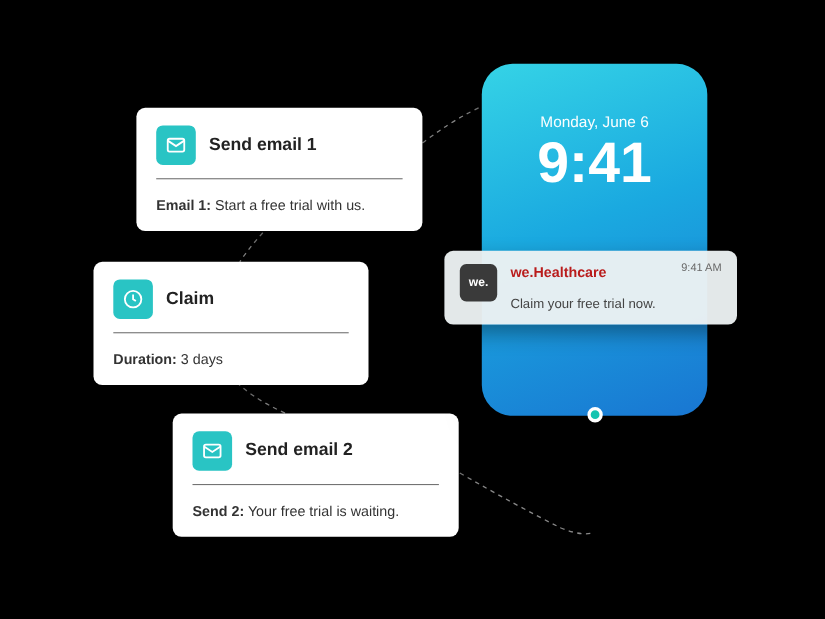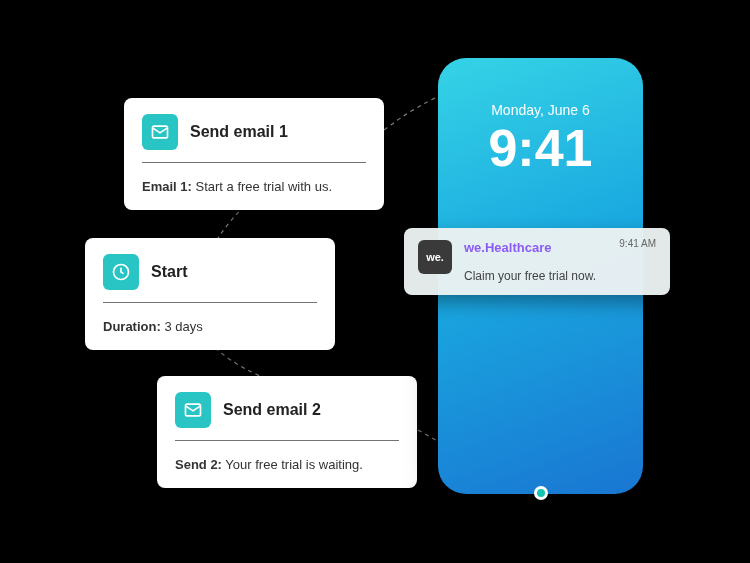--- a/index.html
+++ b/index.html
@@ -63,21 +63,21 @@
     }
     .card-email1 { left: 124px; top: 98px; }
     .card-wait   { left: 85px;  top: 238px; width: 250px; }
     .card-email2 { left: 157px; top: 376px; }
 
     .phone {
       position: absolute;
       left: 438px;
       top: 58px;
       width: 205px;
-      height: 436px;
+      height: 320px;
       border-radius: 28px;
       background: linear-gradient(160deg, #35d3e6 0%, #1aa9e0 45%, #1976d2 100%);
       box-shadow: 0 10px 30px rgba(0,0,0,0.5);
       overflow: visible;
     }
     .phone-statusbar {
       text-align: center;
       color: #fff;
       padding-top: 44px;
     }
@@ -115,21 +115,21 @@
       justify-content: center;
       color: #fff;
       font-size: 11px;
       font-weight: 600;
       flex-shrink: 0;
     }
     .notif-body { flex: 1; }
     .notif-title {
       font-weight: 700;
       font-size: 13px;
-      color: #8b5cf6;
+      color: #b91c1c;
     }
     .notif-msg {
       font-size: 12px;
       color: #444;
       margin-top: 14px;
     }
     .notif-time {
       font-size: 10px;
       color: #666;
       position: absolute;
@@ -183,21 +183,21 @@
   </div>
 
   <div class="card card-wait">
     <div class="card-header">
       <div class="card-icon">
         <svg viewBox="0 0 24 24">
             <circle cx="12" cy="12" r="9"></circle>
             <path d="M12 7v5l3 2"></path>
           </svg>
       </div>
-      <div class="card-title">Start</div>
+      <div class="card-title">Claim</div>
     </div>
     <div class="card-body">
       <span class="label">Duration:</span><span> 3 days</span>
     </div>
   </div>
 
   <div class="card card-email2">
     <div class="card-header">
       <div class="card-icon">
         <svg viewBox="0 0 24 24">

